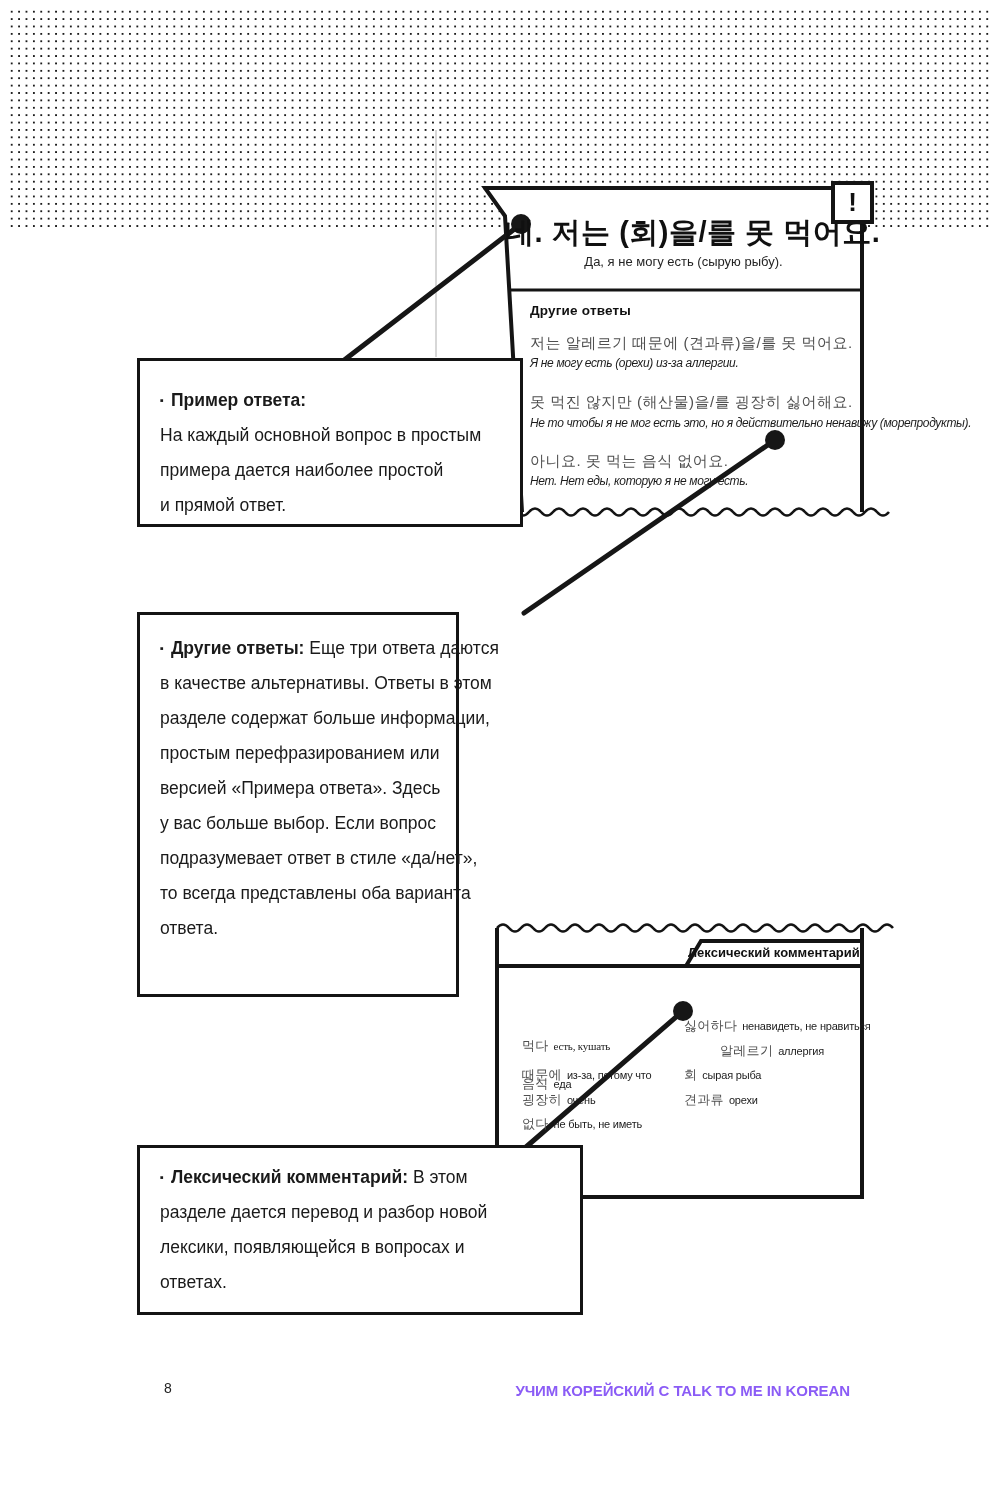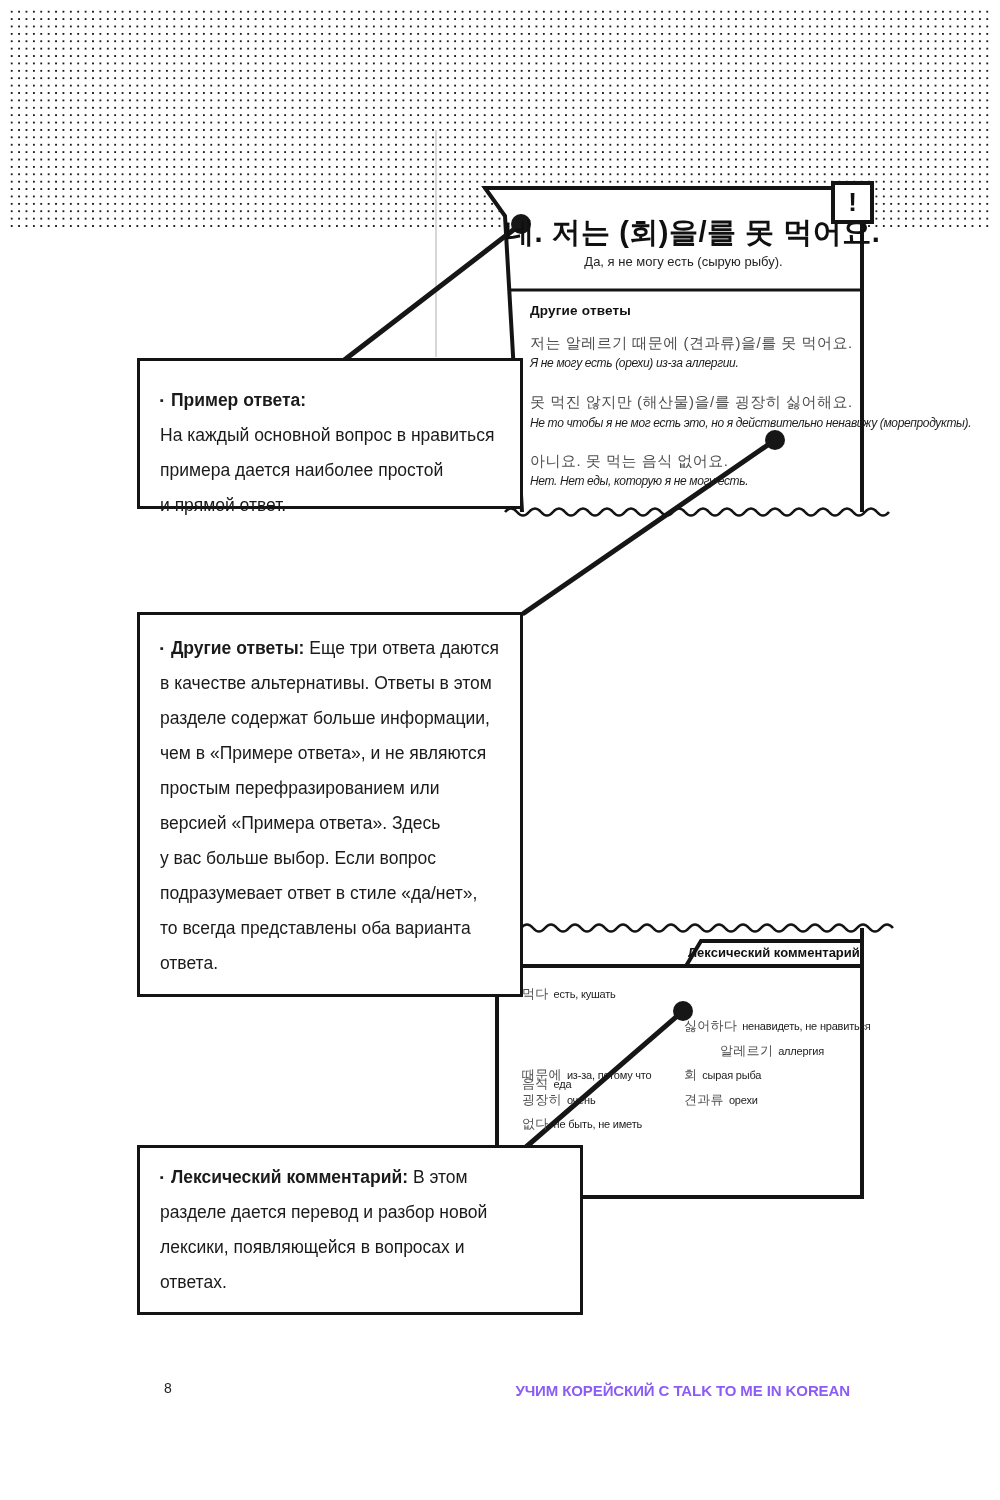--- a/index.html
+++ b/index.html
@@ -75,43 +75,42 @@
   <div class="txt main-ru">Да, я не могу есть (сырую рыбу).</div>
 
   <div class="txt sec-head">Другие ответы</div>
   <div class="txt qa-ko" style="left:530px;top:334px;">저는 알레르기 때문에 (견과류)을/를 못 먹어요.</div>
   <div class="txt qa-ru" style="left:530px;top:356px;">Я не могу есть (орехи) из-за аллергии.</div>
   <div class="txt qa-ko" style="left:530px;top:393px;">못 먹진 않지만 (해산물)을/를 굉장히 싫어해요.</div>
   <div class="txt qa-ru" style="left:530px;top:416px;">Не то чтобы я не мог есть это, но я действительно ненавижу (морепродукты).</div>
   <div class="txt qa-ko" style="left:530px;top:452px;">아니요. 못 먹는 음식 없어요.</div>
   <div class="txt qa-ru" style="left:530px;top:474px;">Нет. Нет еды, которую я не могу есть.</div>
 
-  <div class="abs note" style="left:137px;top:358px;width:386px;height:151px;padding-top:22px;">
+  <div class="abs note" style="left:137px;top:358px;width:386px;height:169px;padding-top:22px;">
     <div class="ln"><span class="bullet">▪</span><b>Пример ответа:</b></div>
-    <div class="ln">На каждый основной вопрос в нравиться</div>
+    <div class="ln">На каждый основной вопрос в простым</div>
     <div class="ln">примера дается наиболее простой</div>
     <div class="ln">и прямой ответ.</div>
   </div>
 
-  <div class="abs note" style="left:137px;top:612px;width:386px;height:385px;padding-top:16px;">
+  <div class="abs note" style="left:137px;top:612px;width:322px;height:385px;padding-top:16px;">
     <div class="ln"><span class="bullet">▪</span><b>Другие ответы:</b> <span>Еще три ответа даются</span></div>
     <div class="ln">в качестве альтернативы. Ответы в этом</div>
     <div class="ln">разделе содержат больше информации,</div>
-    <div class="ln">чем в «Примере ответа», и не являются</div>
     <div class="ln">простым перефразированием или</div>
     <div class="ln">версией «Примера ответа». Здесь</div>
     <div class="ln">у вас больше выбор. Если вопрос</div>
     <div class="ln">подразумевает ответ в стиле «да/нет»,</div>
     <div class="ln">то всегда представлены оба варианта</div>
     <div class="ln">ответа.</div>
   </div>
 
   <div class="txt tab-label">Лексический комментарий</div>
 
-  <div class="txt" style="left:522px;top:984px;"><span class="v-ko">먹다</span><span class="v-ru">есть, кушать</span></div>
+  <div class="txt" style="left:522px;top:1036px;font-family:Liberation Serif, serif;"><span class="v-ko">먹다</span><span class="v-ru">есть, кушать</span></div>
   <div class="txt" style="left:522px;top:1074px;"><span class="v-ko">음식</span><span class="v-ru">еда</span></div>
   <div class="txt" style="left:522px;top:1065px;"><span class="v-ko">때문에</span><span class="v-ru">из-за, потому что</span></div>
   <div class="txt" style="left:522px;top:1090px;"><span class="v-ko">굉장히</span><span class="v-ru">очень</span></div>
   <div class="txt" style="left:522px;top:1114px;"><span class="v-ko">없다</span><span class="v-ru">не быть, не иметь</span></div>
 
   <div class="txt" style="left:684px;top:1016px;"><span class="v-ko">싫어하다</span><span class="v-ru">ненавидеть, не нравиться</span></div>
   <div class="txt" style="left:684px;top:1041px;margin-left:36px;"><span class="v-ko">알레르기</span><span class="v-ru">аллергия</span></div>
   <div class="txt" style="left:684px;top:1065px;"><span class="v-ko">회</span><span class="v-ru">сырая рыба</span></div>
   <div class="txt" style="left:684px;top:1090px;"><span class="v-ko">견과류</span><span class="v-ru">орехи</span></div>
 

